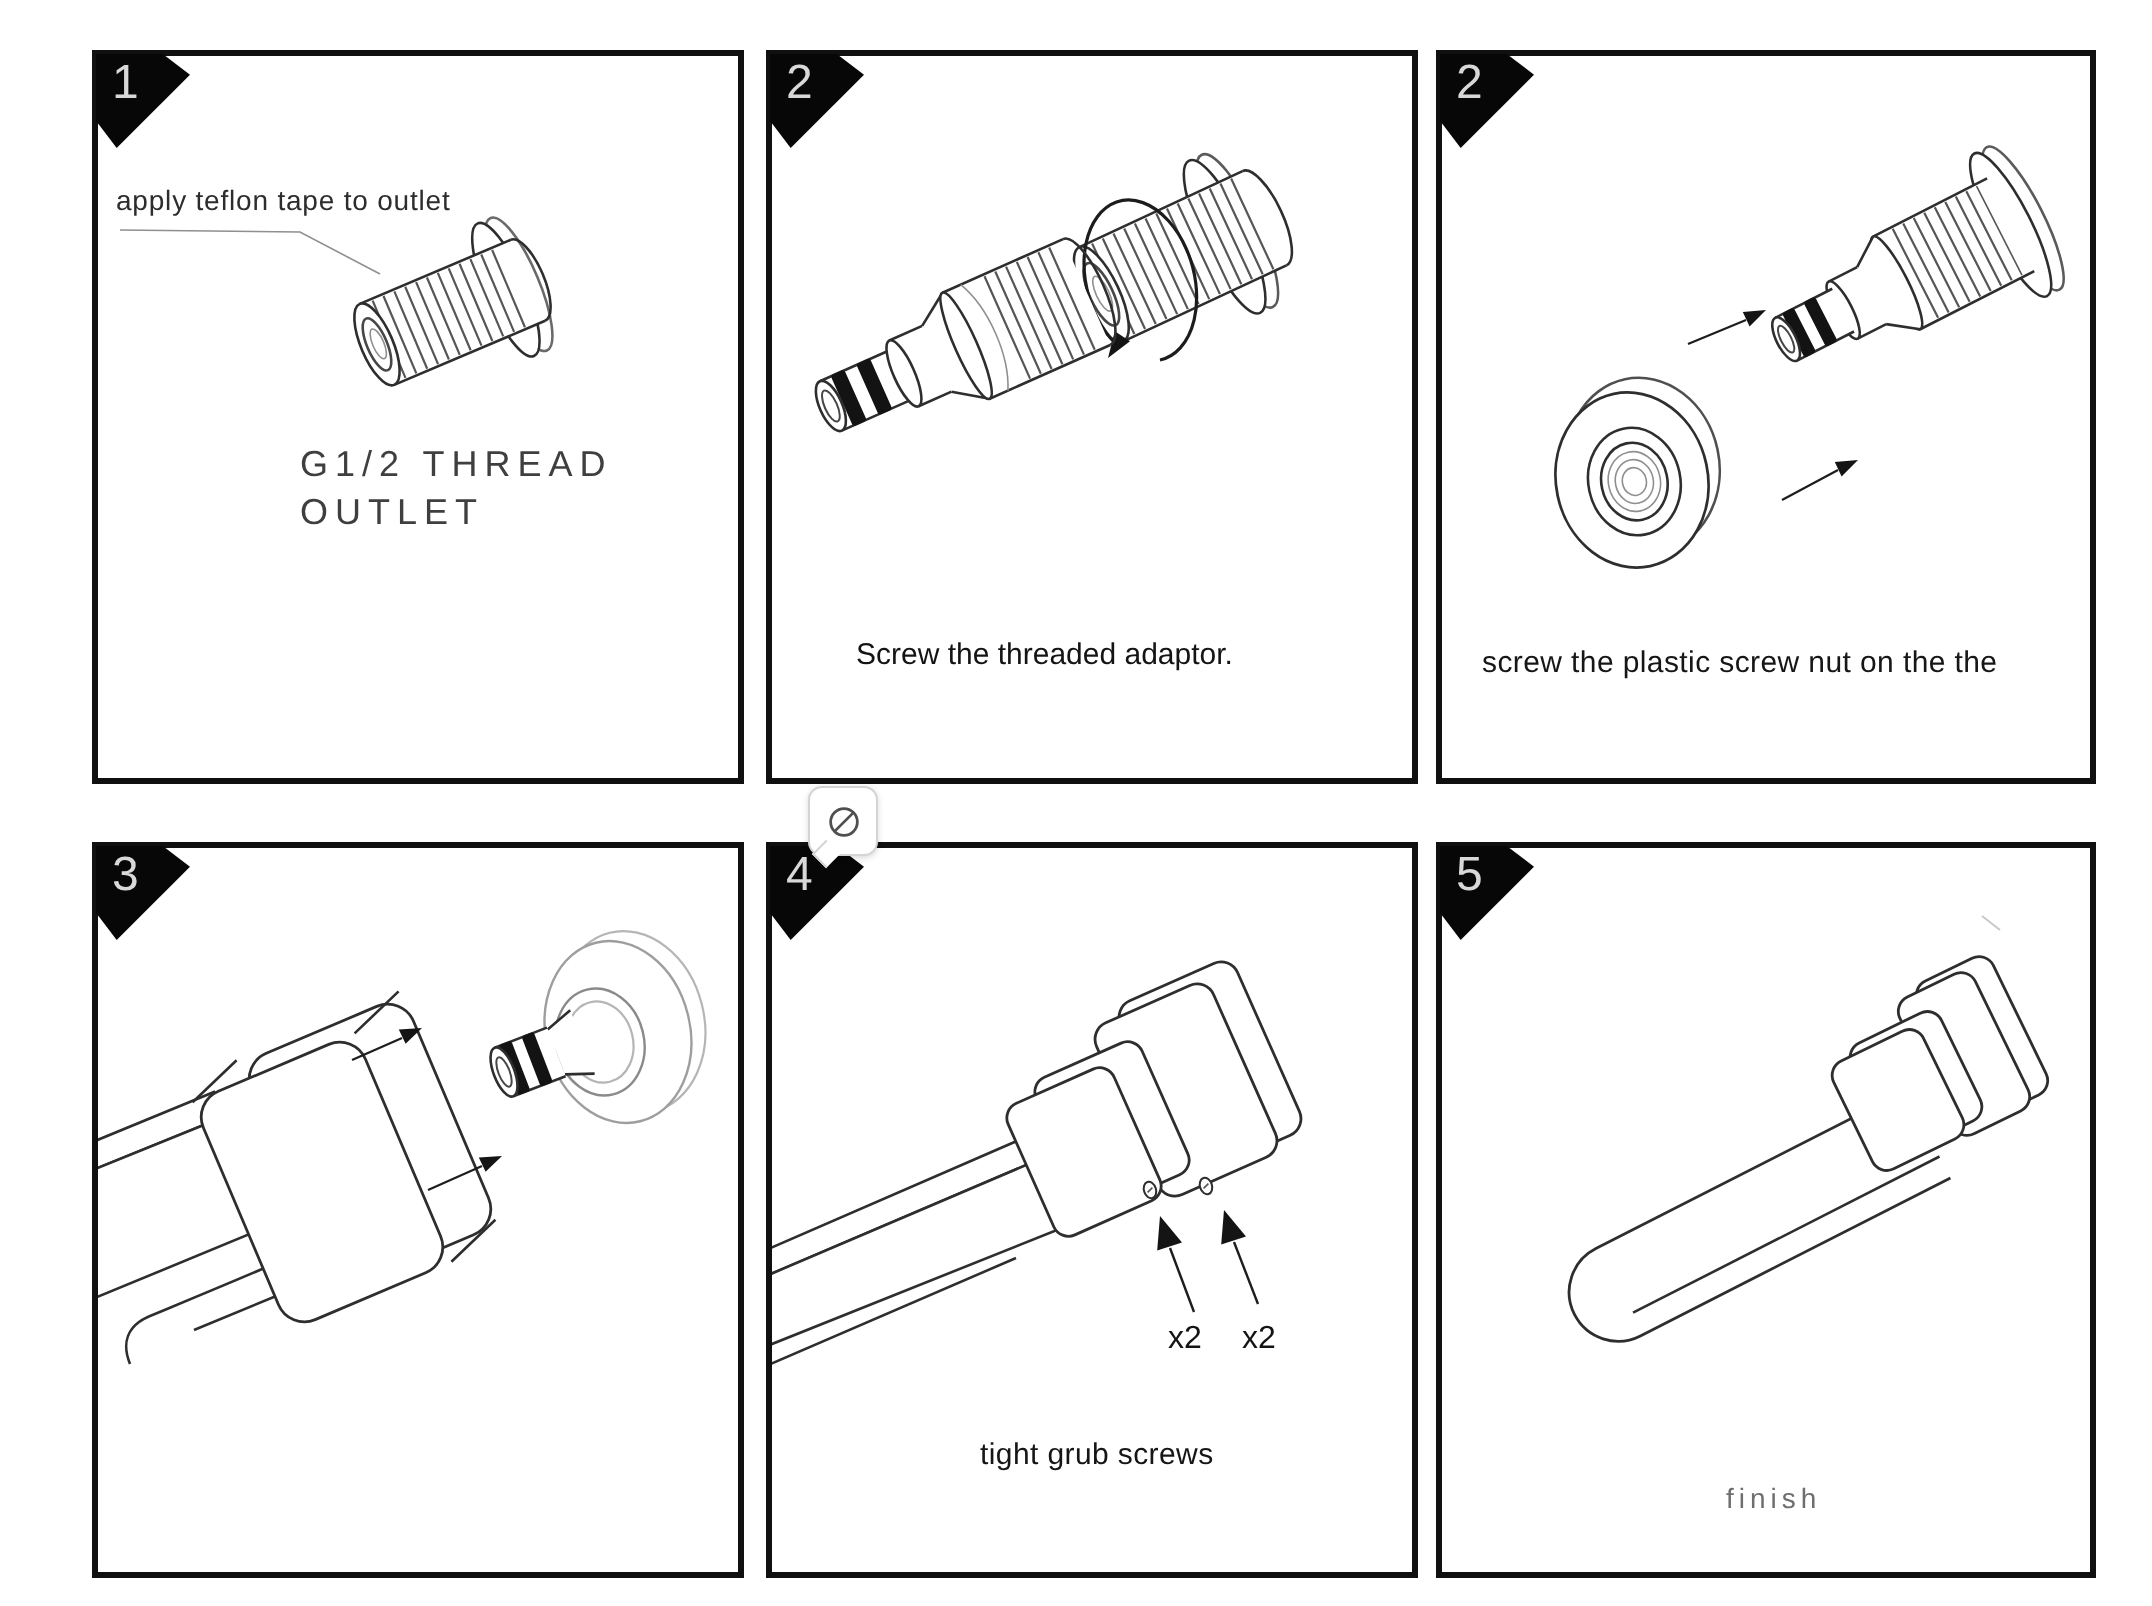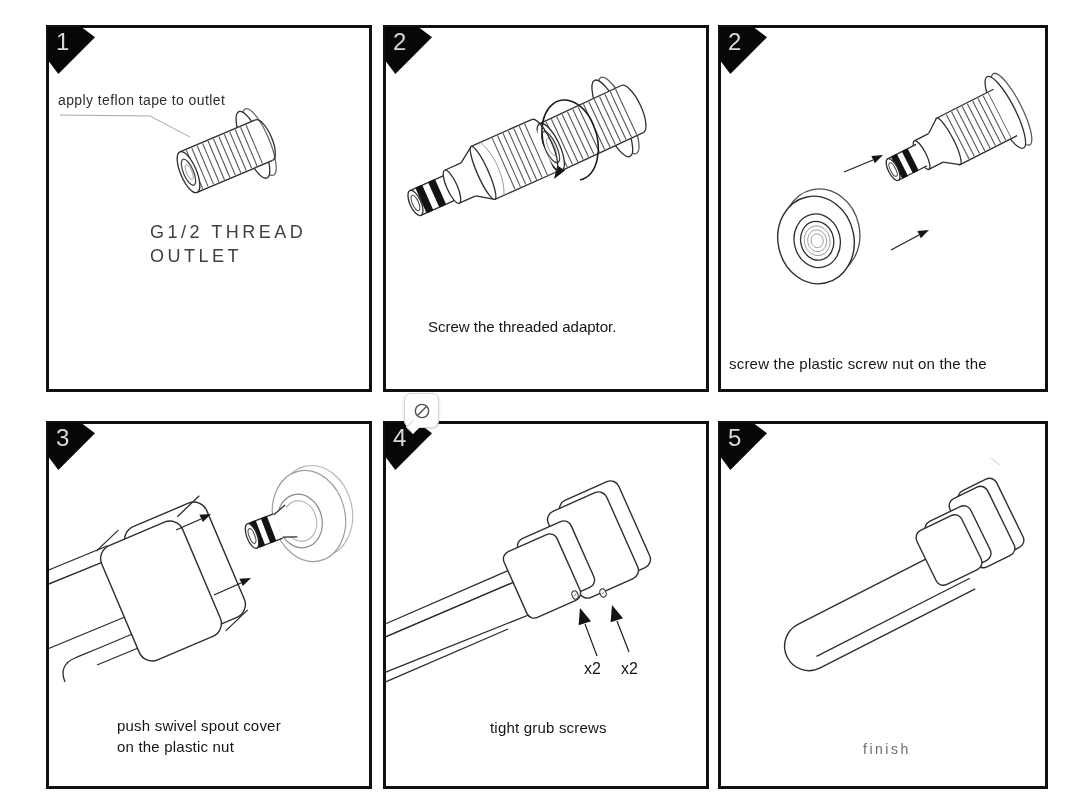--- a/index.html
+++ b/index.html
@@ -149,21 +149,21 @@
 
       <g>
         <line class="arrowline" x1="123" y1="144" x2="152" y2="132"></line>
         <polygon class="head" points="162,127 153.8,135.2 150.4,128"></polygon>
       </g>
       <g>
         <line class="arrowline" x1="170" y1="222" x2="198" y2="207"></line>
         <polygon class="head" points="208,202 199.8,210.2 196.4,203"></polygon>
       </g>
     </svg>
-    <div class="caption" style="left:8px;top:293px;margin-top:32px;">
+    <div class="caption" style="left:20px;top:293px;">
       <span style="display:block">screw the plastic screw nut on the the</span>
     </div>
     <div class="badge">
       <span class="badge-num">2</span>
     </div>
   </div>
 
   <div class="panel" id="p4">
     <svg viewBox="0 0 320 362">
 
@@ -204,24 +204,20 @@
 
       <g>
         <line class="arrowline" x1="127" y1="106" x2="152" y2="95"></line>
         <polygon class="head" points="162,90 153.8,97.9 150.4,90.7"></polygon>
       </g>
       <g>
         <line class="arrowline" x1="165" y1="171" x2="192" y2="159"></line>
         <polygon class="head" points="202,154 193.8,161.9 190.4,154.7"></polygon>
       </g>
     </svg>
-    <div class="caption" style="left:68px;top:291px;">
-      <span style="display:block">push swivel spout cover</span>
-      <span style="display:block">on the plastic nut</span>
-    </div>
     <div class="badge">
       <span class="badge-num">3</span>
     </div>
   </div>
 
   <div class="panel" id="p5">
     <svg viewBox="0 0 320 362">
 
       <g>
         <polygon points="-10,204 142,138 147,150 -10,217" class="sf"></polygon>

